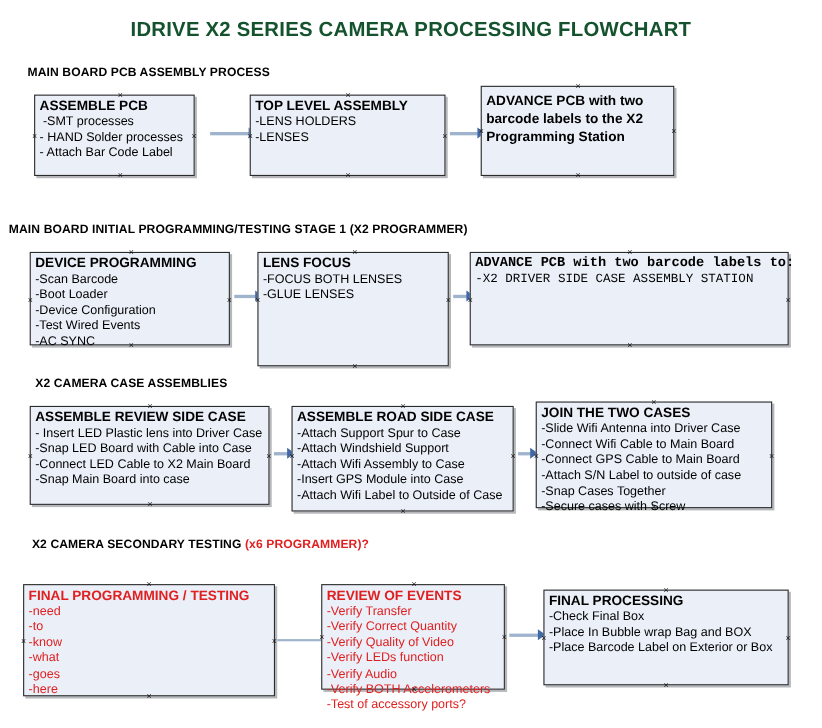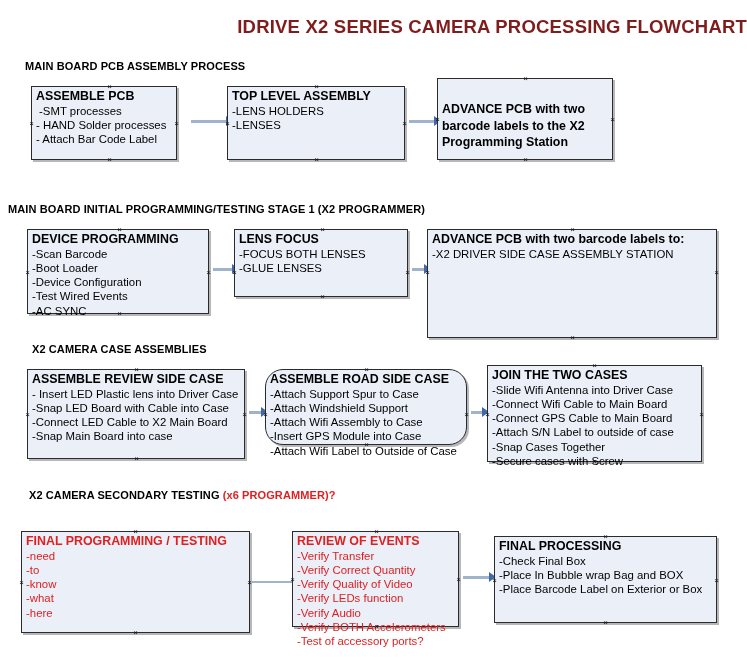--- a/index.html
+++ b/index.html
@@ -9,25 +9,25 @@
     font-family:"Liberation Sans", sans-serif;
     overflow:hidden;
     position:relative;
     color:#000;
   }
   #canvas{position:relative;width:747px;height:662px;}
 
   .title{
     position:absolute;
     left:0;top:16px;width:747px;
-    text-align:right;
+    text-align:center;
     font-size:18.5px;
     font-weight:bold;
     letter-spacing:0.2px;
-    color:#7f1d1d;
+    color:#14532d;
   }
 
   .section-head{
     position:absolute;
     font-size:11px;
     font-weight:bold;
     color:#000;
     white-space:nowrap;
     letter-spacing:0.1px;
   }
@@ -55,21 +55,21 @@
     white-space:nowrap;
     color:#000;
   }
   .box.red .bx-title{color:#e02020;}
   .box.red .bx-line{color:#e02020;}
 
   .box .inner{
     position:absolute;
     left:4px;top:2px;right:0;
   }
-  .box.multiline .bx-title{line-height:16.5px;white-space:normal;margin-top:18px;}
+  .box.multiline .bx-title{line-height:16.5px;white-space:normal;}
 
   
   .conn{
     position:absolute;
     height:3px;
     background:#9fb4cc;
   }
   .conn-arrow{
     position:absolute;
     width:0;height:0;
@@ -159,36 +159,36 @@
     </div>
     <span class="handle" style="left:88px;top:-4px;"></span>
     <span class="handle" style="left:88px;bottom:-4px;"></span>
     <span class="handle" style="left:-4px;top:39px;"></span>
     <span class="handle" style="right:-4px;top:39px;"></span>
   </div>
 
   <div class="conn" style="left:213px;top:268px;width:22px;"></div>
   <div class="conn-arrow" style="left:232px;top:264px;"></div>
 
-  <div class="box" style="left:234px;top:229px;width:174px;height:68px;">
+  <div class="box" style="left:234px;top:229px;width:174px;height:104px;">
     <div class="inner">
       <div class="bx-title">LENS FOCUS</div>
       <div class="bx-line">-FOCUS BOTH LENSES</div>
       <div class="bx-line">-GLUE LENSES</div>
     </div>
     <span class="handle" style="left:84px;top:-4px;"></span>
     <span class="handle" style="left:84px;bottom:-4px;"></span>
     <span class="handle" style="left:-4px;top:39px;"></span>
     <span class="handle" style="right:-4px;top:39px;"></span>
   </div>
 
   <div class="conn" style="left:412px;top:268px;width:16px;"></div>
   <div class="conn-arrow" style="left:424px;top:264px;"></div>
 
-  <div class="box" style="left:427px;top:229px;width:290px;height:109px;">
+  <div class="box" style="left:427px;top:229px;width:290px;height:85px;font-family:Liberation Mono, monospace;">
     <div class="inner">
       <div class="bx-title">ADVANCE PCB with two barcode labels to:</div>
       <div class="bx-line">-X2 DRIVER  SIDE  CASE  ASSEMBLY STATION</div>
     </div>
     <span class="handle" style="left:141px;top:-4px;"></span>
     <span class="handle" style="left:141px;bottom:-4px;"></span>
     <span class="handle" style="left:-4px;top:39px;"></span>
     <span class="handle" style="right:-4px;top:39px;"></span>
   </div>
 
@@ -204,21 +204,21 @@
     </div>
     <span class="handle" style="left:105px;top:-4px;"></span>
     <span class="handle" style="left:105px;bottom:-4px;"></span>
     <span class="handle" style="left:-4px;top:41px;"></span>
     <span class="handle" style="right:-4px;top:41px;"></span>
   </div>
 
   <div class="conn" style="left:249px;top:411px;width:18px;"></div>
   <div class="conn-arrow" style="left:261px;top:407px;"></div>
 
-  <div class="box" style="left:265px;top:369px;width:202px;height:76px;border-radius:18px;">
+  <div class="box" style="left:265px;top:369px;width:202px;height:96px;">
     <div class="inner">
       <div class="bx-title">ASSEMBLE ROAD SIDE CASE</div>
       <div class="bx-line">-Attach Support Spur to Case</div>
       <div class="bx-line">-Attach Windshield Support</div>
       <div class="bx-line">-Attach Wifi Assembly to Case</div>
       <div class="bx-line">-Insert GPS Module into Case</div>
       <div class="bx-line">-Attach Wifi Label to Outside of Case</div>
     </div>
     <span class="handle" style="left:97px;top:-4px;"></span>
     <span class="handle" style="left:97px;bottom:-4px;"></span>
@@ -249,20 +249,21 @@
     <span>X2 CAMERA SECONDARY TESTING </span><span class="red-part">(x6 PROGRAMMER)?</span>
   </div>
 
   <div class="box red" style="left:21px;top:531px;width:229px;height:102px;">
     <div class="inner">
       <div class="bx-title">FINAL PROGRAMMING / TESTING</div>
       <div class="bx-line">-need</div>
       <div class="bx-line">-to</div>
       <div class="bx-line">-know</div>
       <div class="bx-line">-what</div>
+      <div class="bx-line">-goes</div>
       <div class="bx-line">-here</div>
     </div>
     <span class="handle" style="left:110px;top:-4px;"></span>
     <span class="handle" style="left:110px;bottom:-4px;"></span>
     <span class="handle" style="left:-4px;top:47px;"></span>
     <span class="handle" style="right:-4px;top:47px;"></span>
   </div>
 
   <div class="stub" style="left:252px;top:581px;width:45px;"></div>
 

